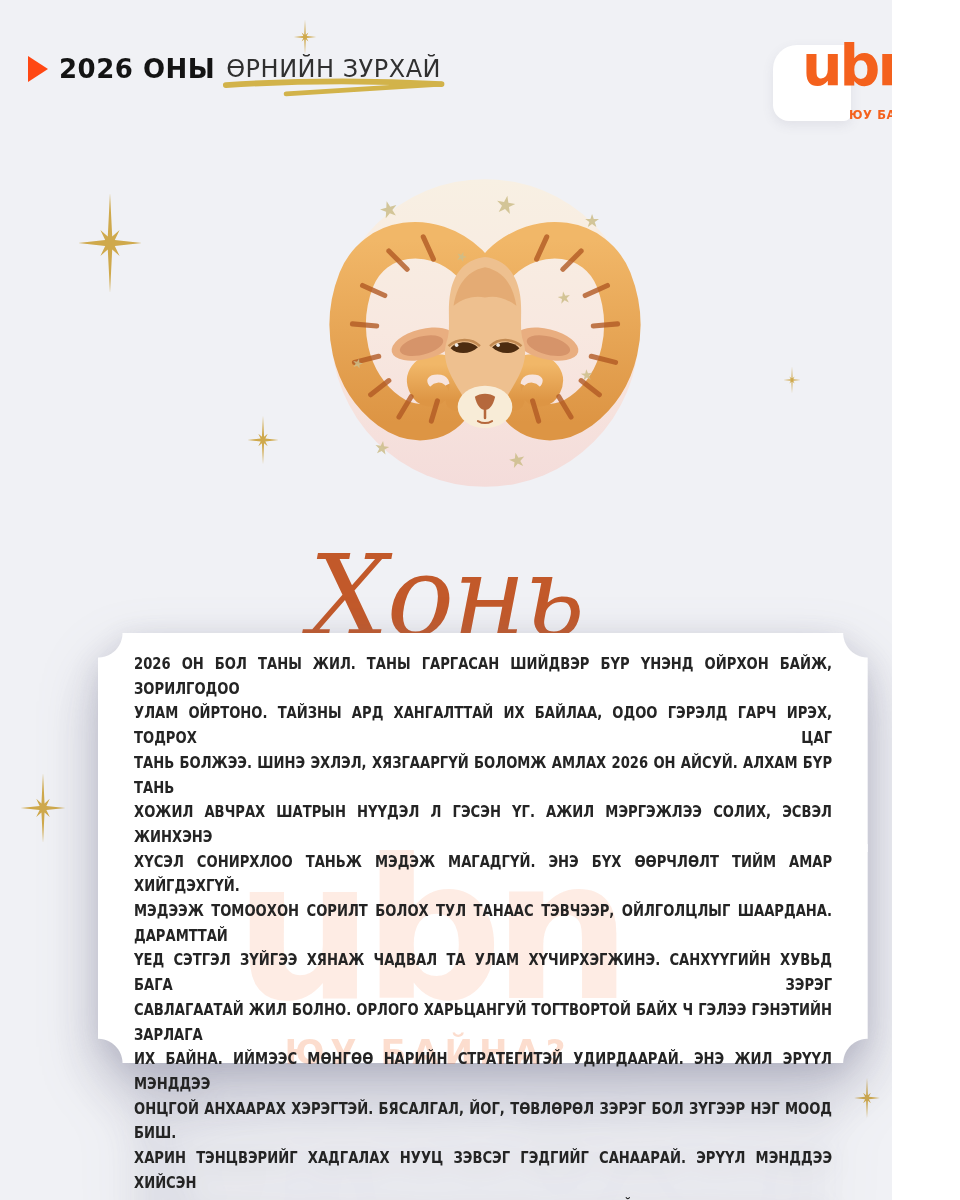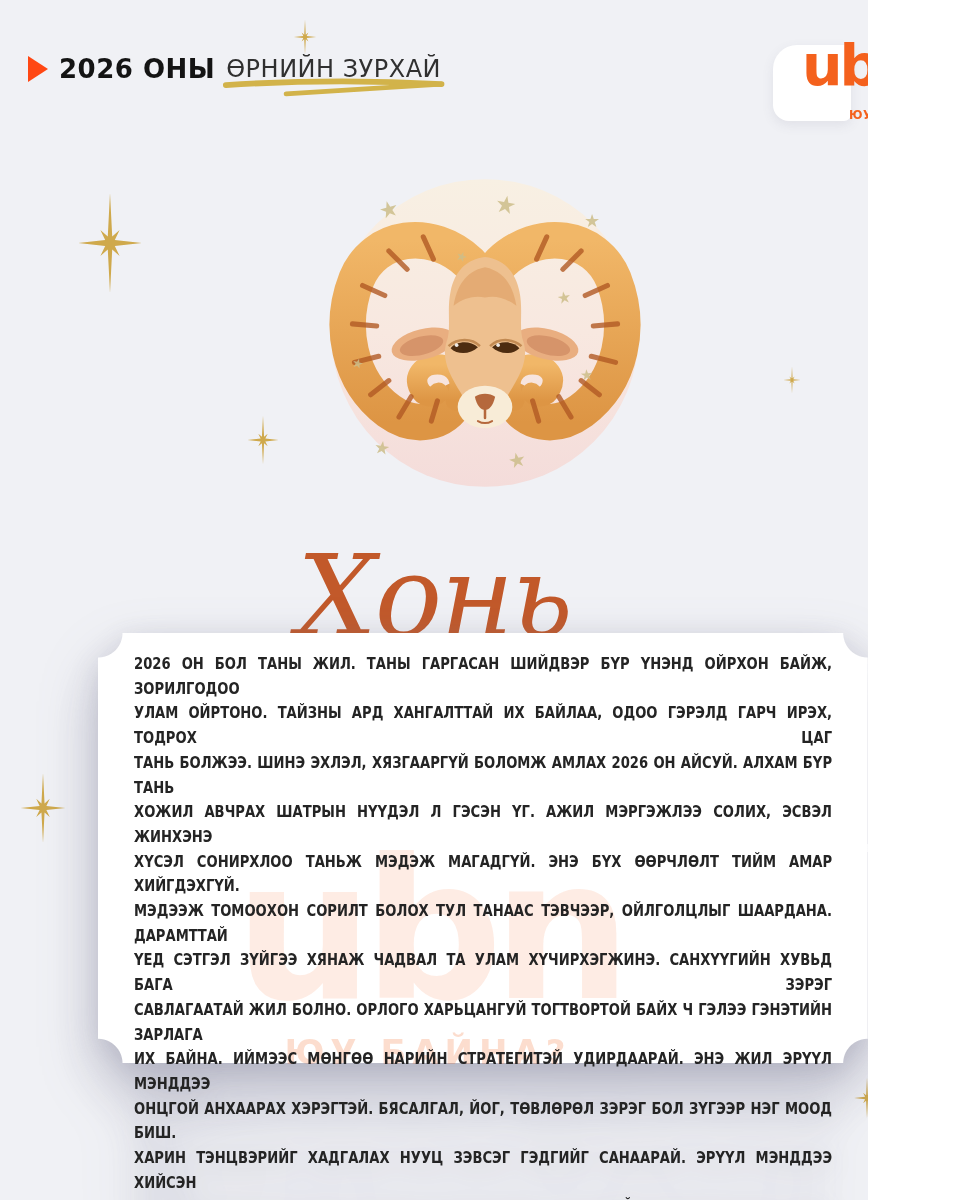--- a/index.html
+++ b/index.html
@@ -1,19 +1,20 @@
 <!DOCTYPE html>
 <html><head>
 <meta charset="utf-8">
 <style>
   html,body{margin:0;padding:0;}
   .stage{
     position:relative;width:868px;height:1200px;overflow:hidden;
     background:#f0f1f5;
     font-family:"DejaVu Sans",sans-serif;
+    padding-left:24px;
   }
   
   .header{position:absolute;left:28px;top:54px;display:flex;align-items:center;gap:11px;}
   .tri{width:0;height:0;border-left:20px solid #ff4713;border-top:13px solid transparent;border-bottom:13px solid transparent;}
   .h-year{font-weight:800;font-size:26px;color:#141414;letter-spacing:.5px;}
   .h-rest{position:relative;font-weight:400;font-size:24px;color:#303030;letter-spacing:.5px;}
   .h-underline{position:absolute;left:-4px;bottom:-16px;width:104%;height:22px;}
   
   .logo{position:absolute;left:773px;top:45px;width:150px;height:80px;}
   .logo-box{position:absolute;left:0;top:0;width:78px;height:76px;background:#ffffff;border-radius:24px 7px 7px 16px;box-shadow:0 4px 12px rgba(90,90,120,.10);}

